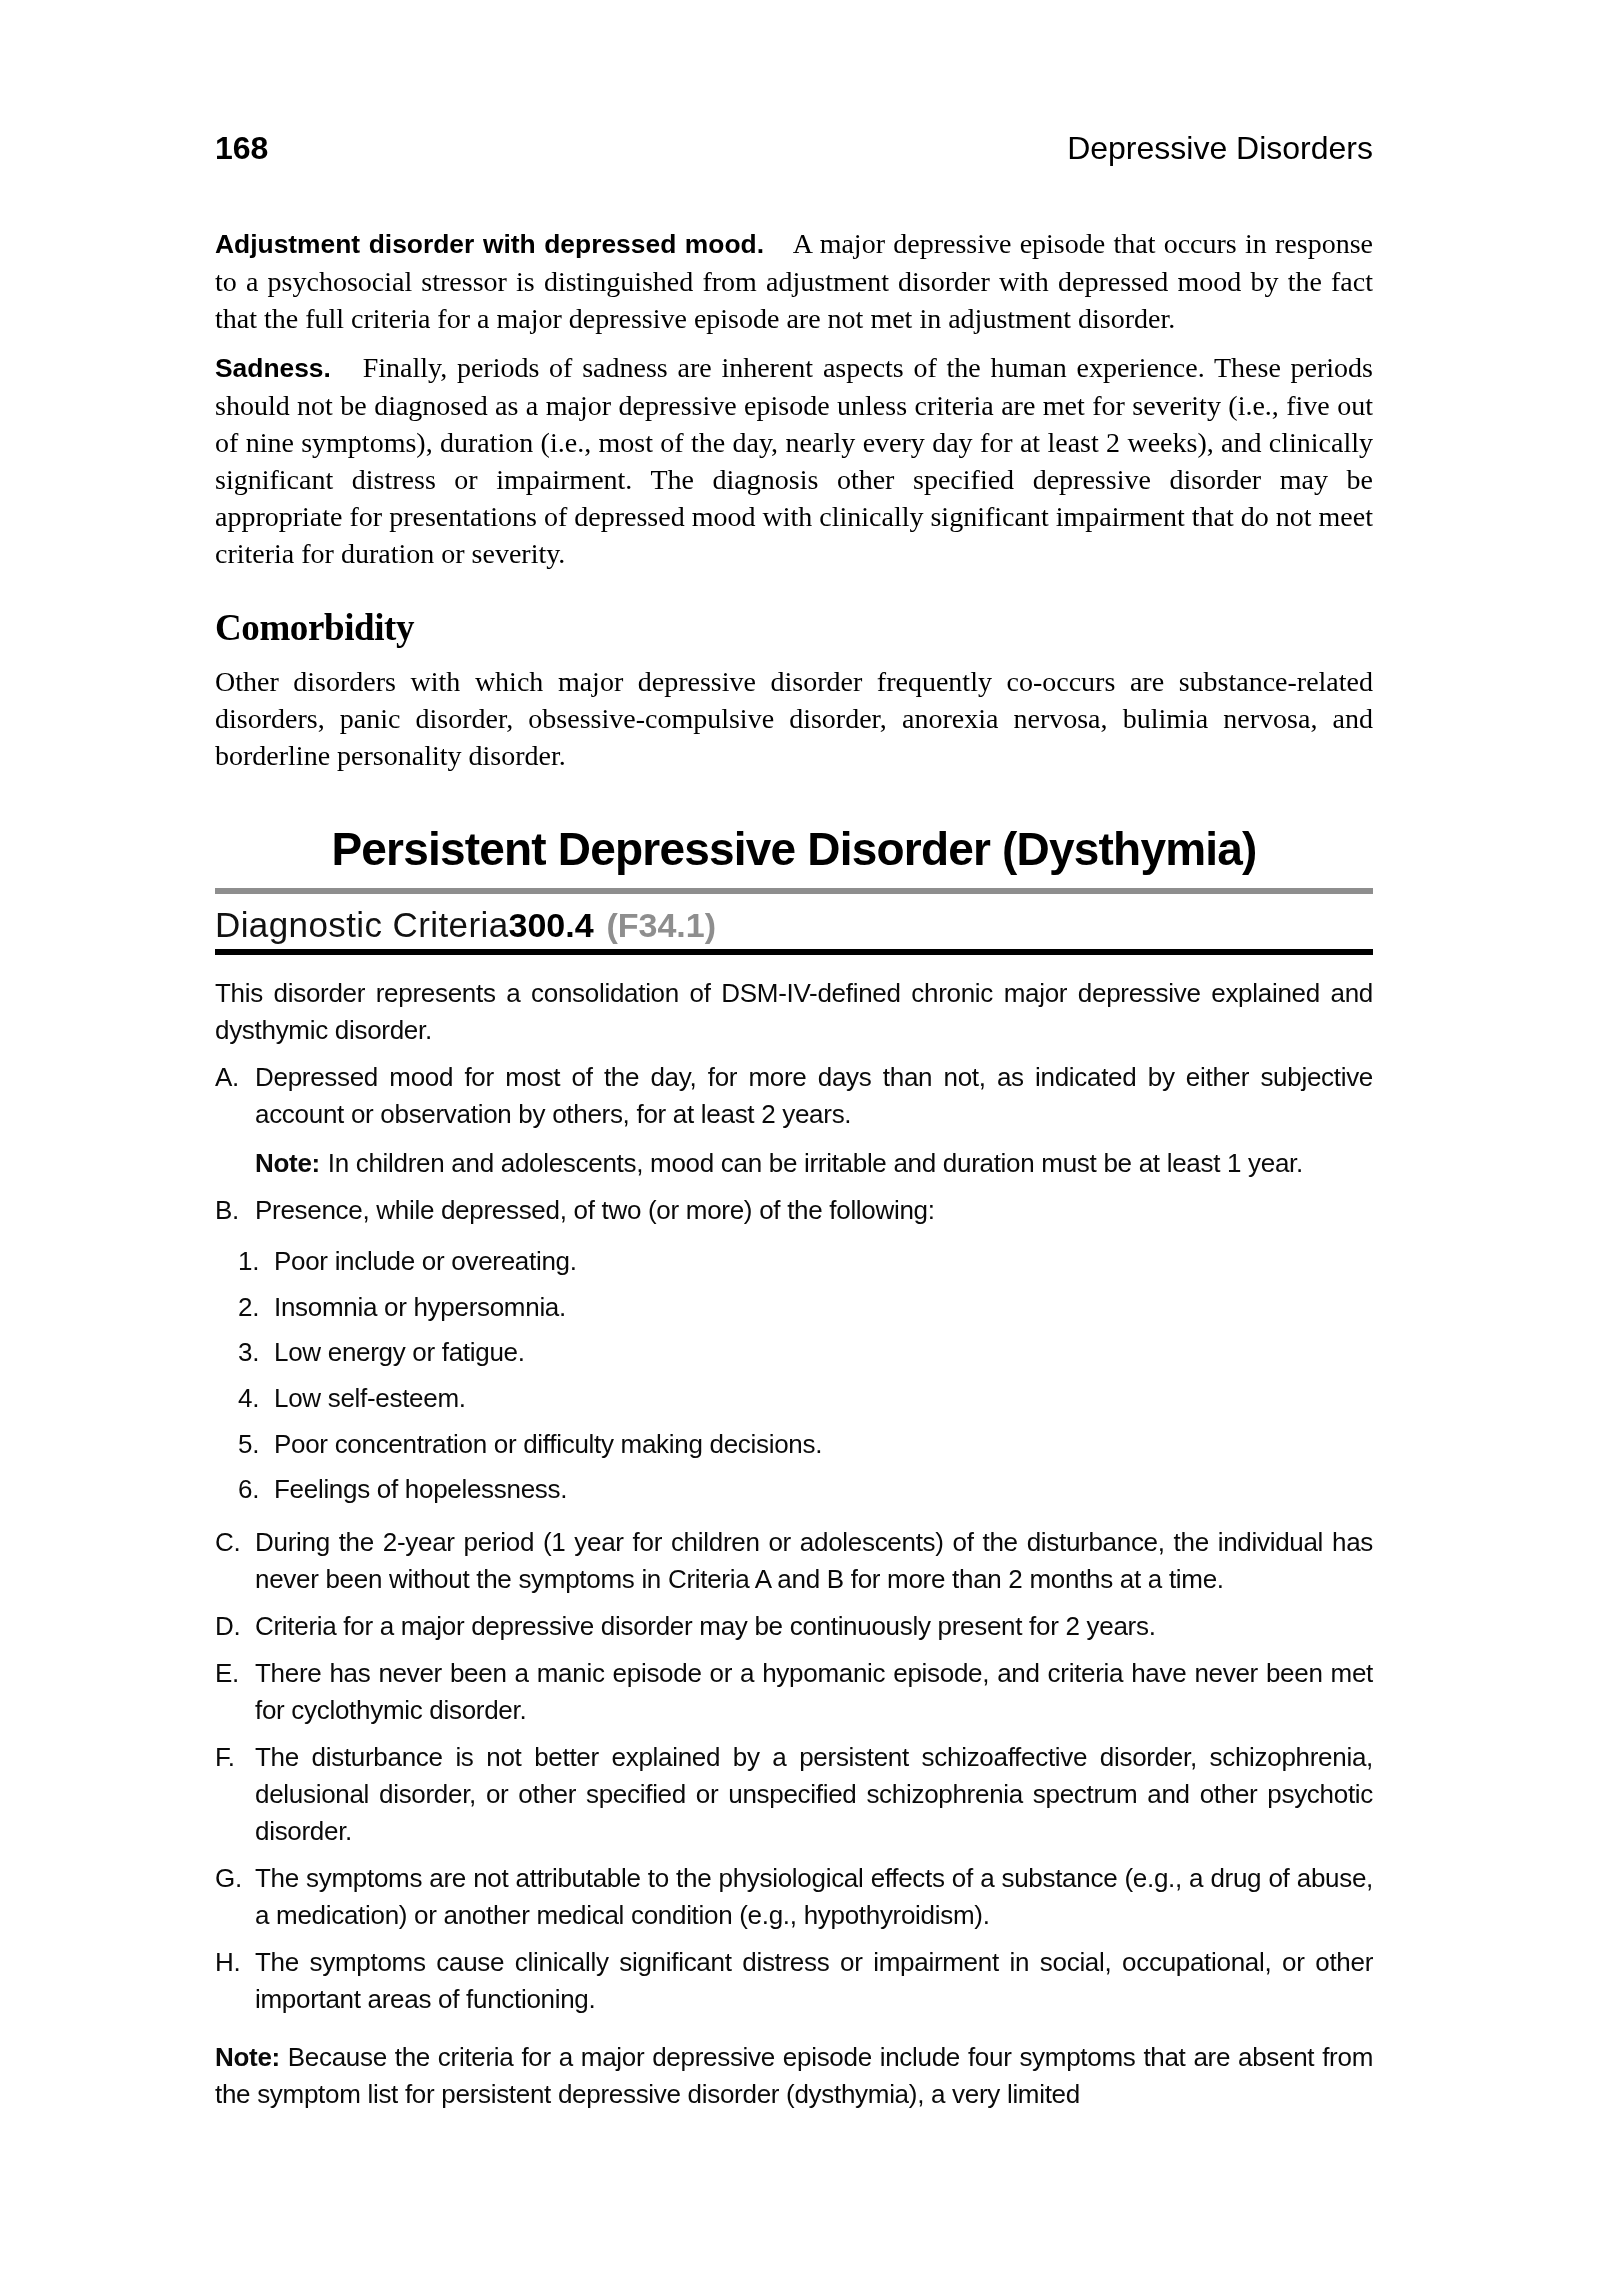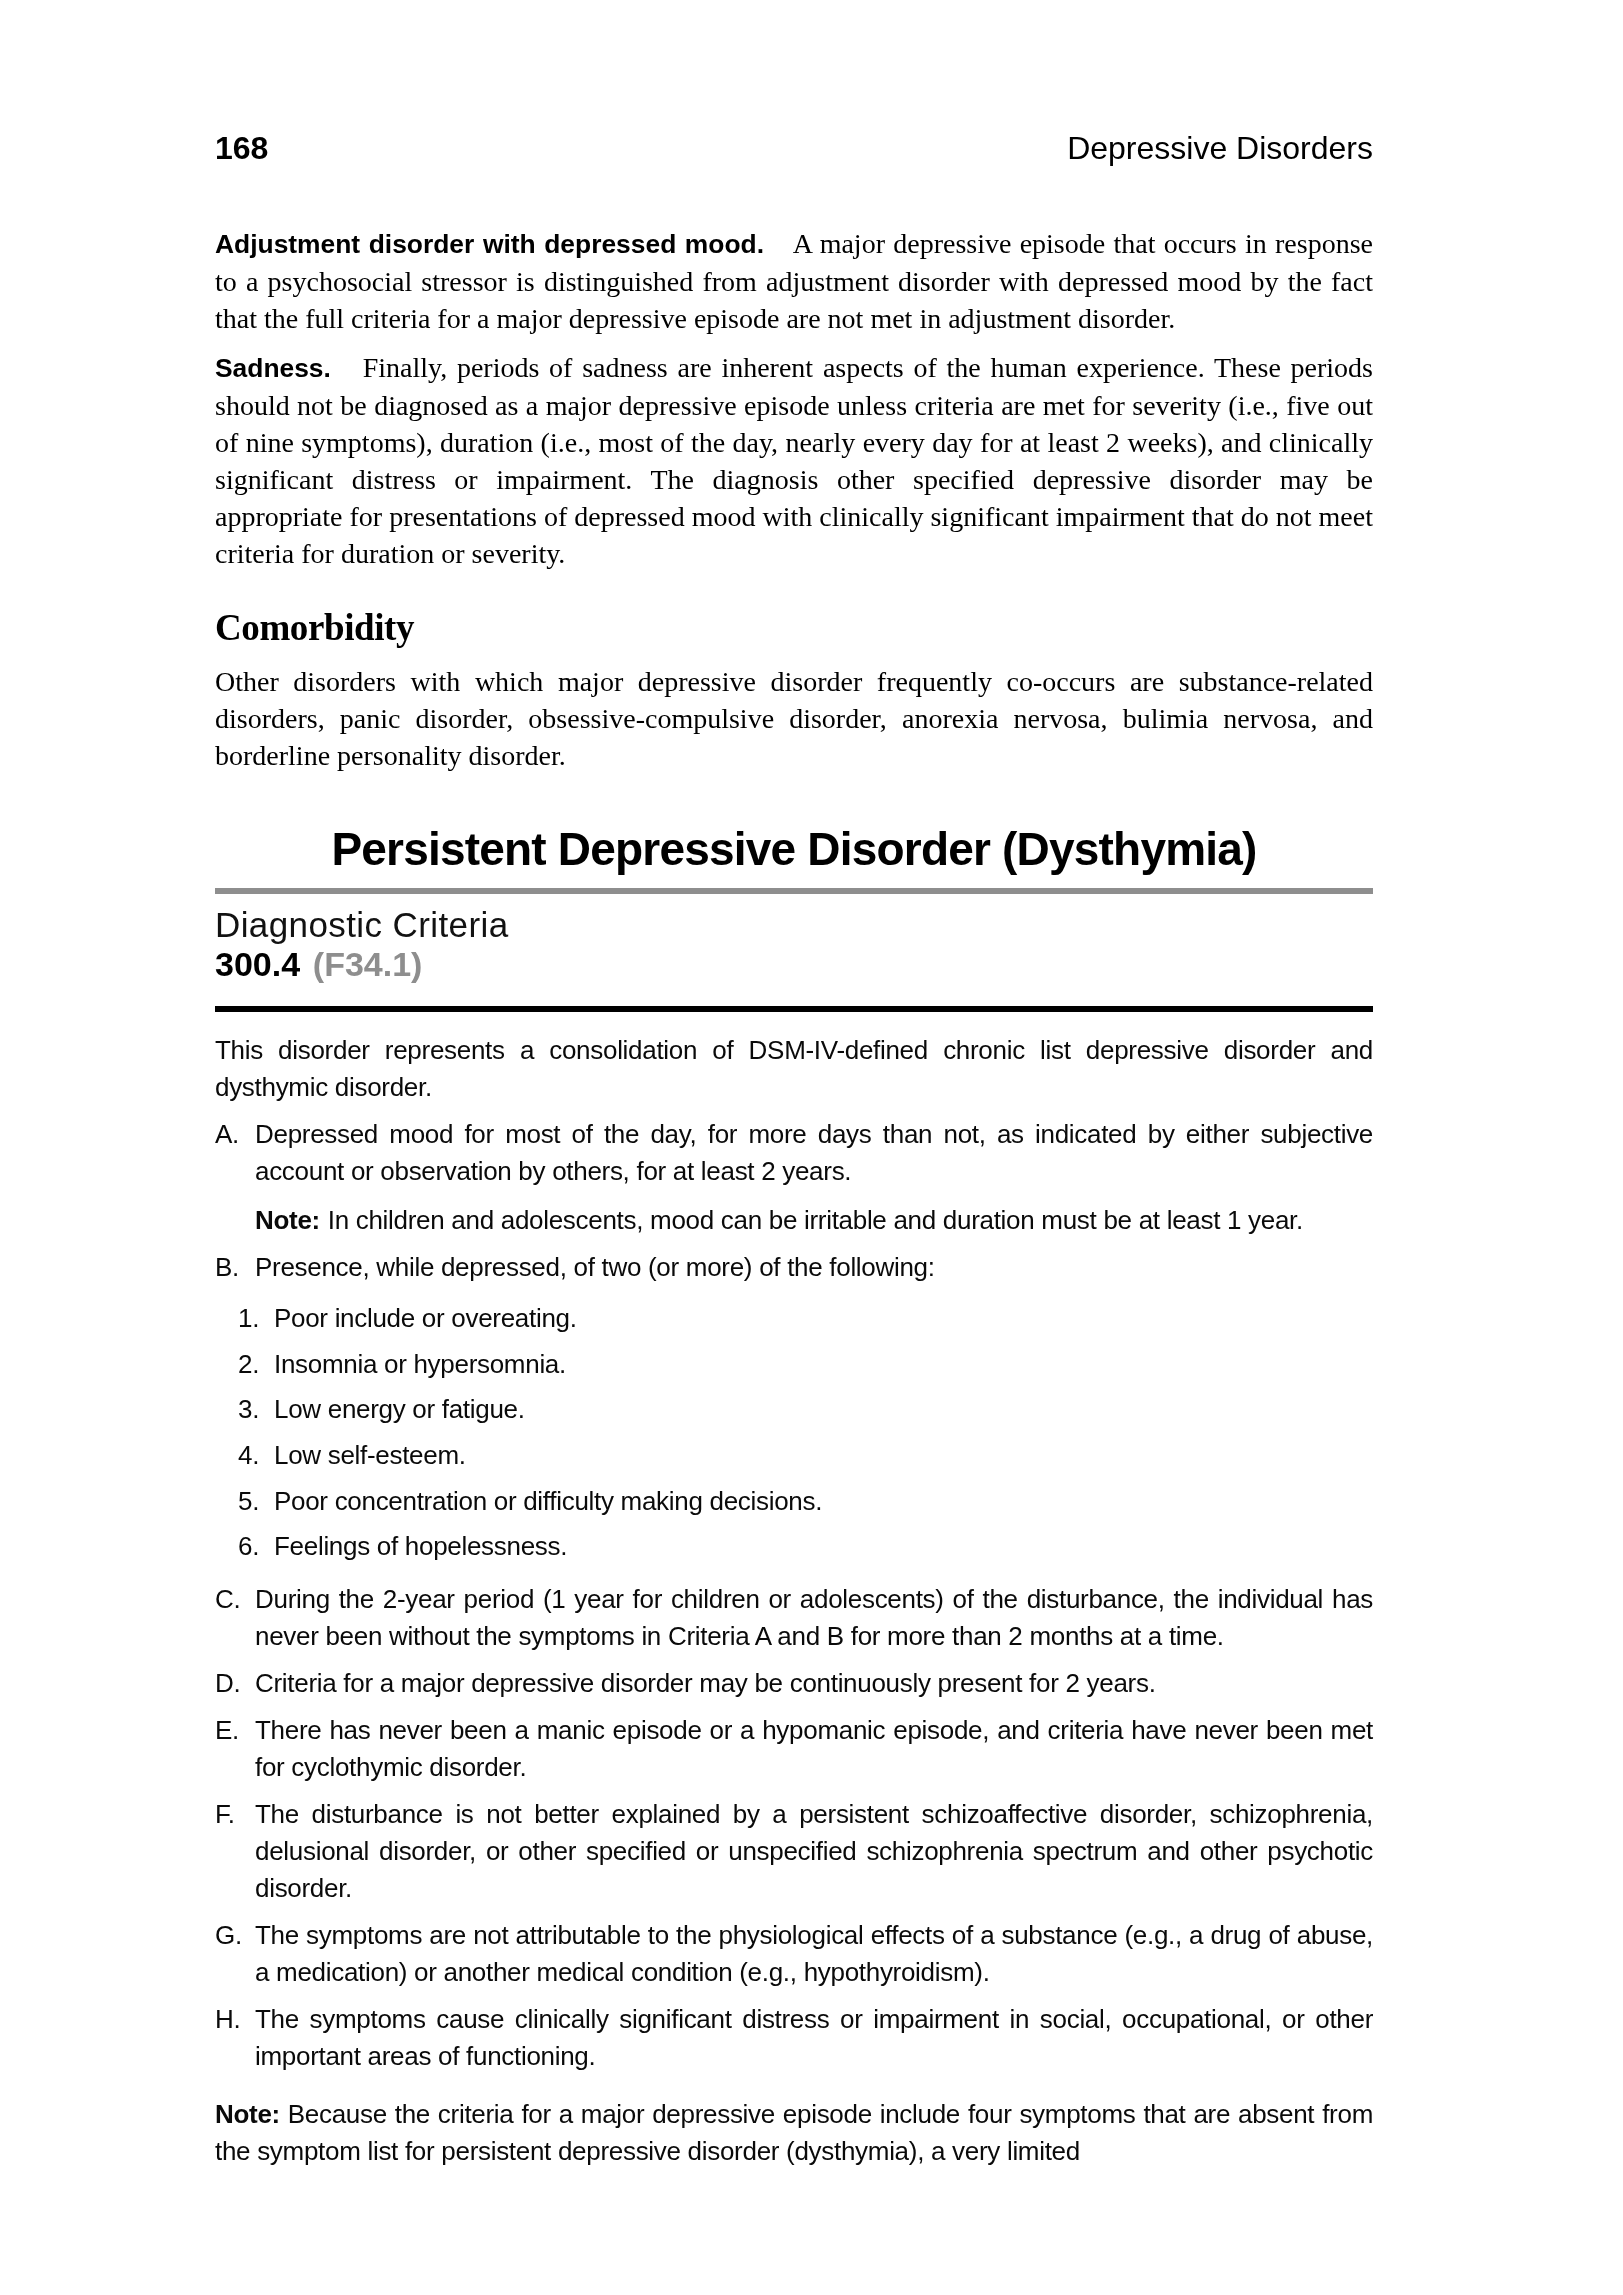--- a/index.html
+++ b/index.html
@@ -56,25 +56,24 @@
     letter-spacing: -0.8px;
     text-align: center;
     margin: 48px 0 0 0;
   }
 
   .rule-gray  { height: 6.2px; background: #8e8e8e; margin-top: 12.4px; }
   .rule-black { height: 6.2px; background: #000000; }
 
   .criteria-header {
     display: flex;
-    justify-content: flex-end;
+    justify-content: flex-start;
     align-items: baseline;
     font-family: "Liberation Sans", sans-serif;
-    padding: 11px 0 22px 0;
-    flex-direction: column;
+    padding: 11px 0 4px 0;
   }
   .criteria-label { font-size: 35px; font-weight: 400; letter-spacing: 0.4px; color: #121212; }
   .codes { white-space: nowrap; }
   .code-dsm { font-size: 34px; font-weight: 700; color: #000; }
   .code-icd { font-size: 34px; font-weight: 700; color: #8e8e8e; margin-left: 9.3px; }
 
   
   .criteria-block {
     font-family: "Liberation Sans", sans-serif;
     font-size: 26px;
@@ -127,21 +126,21 @@
     <span class="codes">
       <span class="code-dsm">300.4</span>
       <span class="code-icd">(F34.1)</span>
     </span>
   </div>
 
   <div class="rule-black"></div>
 
   <div class="criteria-block">
 
-    <p class="criteria-intro">This disorder represents a consolidation of DSM-IV-defined chronic list depressive disorder and dysthymic disorder.</p>
+    <p class="criteria-intro">This disorder represents a consolidation of DSM-IV-defined chronic major depressive explained and dysthymic disorder.</p>
 
     <div class="criterion">
       <span class="letter">A.</span>
       <div class="crit-body">
         <p class="crit-text">Depressed mood for most of the day, for more days than not, as indicated by either subjective account or observation by others, for at least 2 years.</p>
         <p class="sub-note">
           <span class="bold-lead">Note:</span><span>In children and adolescents, mood can be irritable and duration must be at least 1 year.</span>
         </p>
       </div>
     </div>

